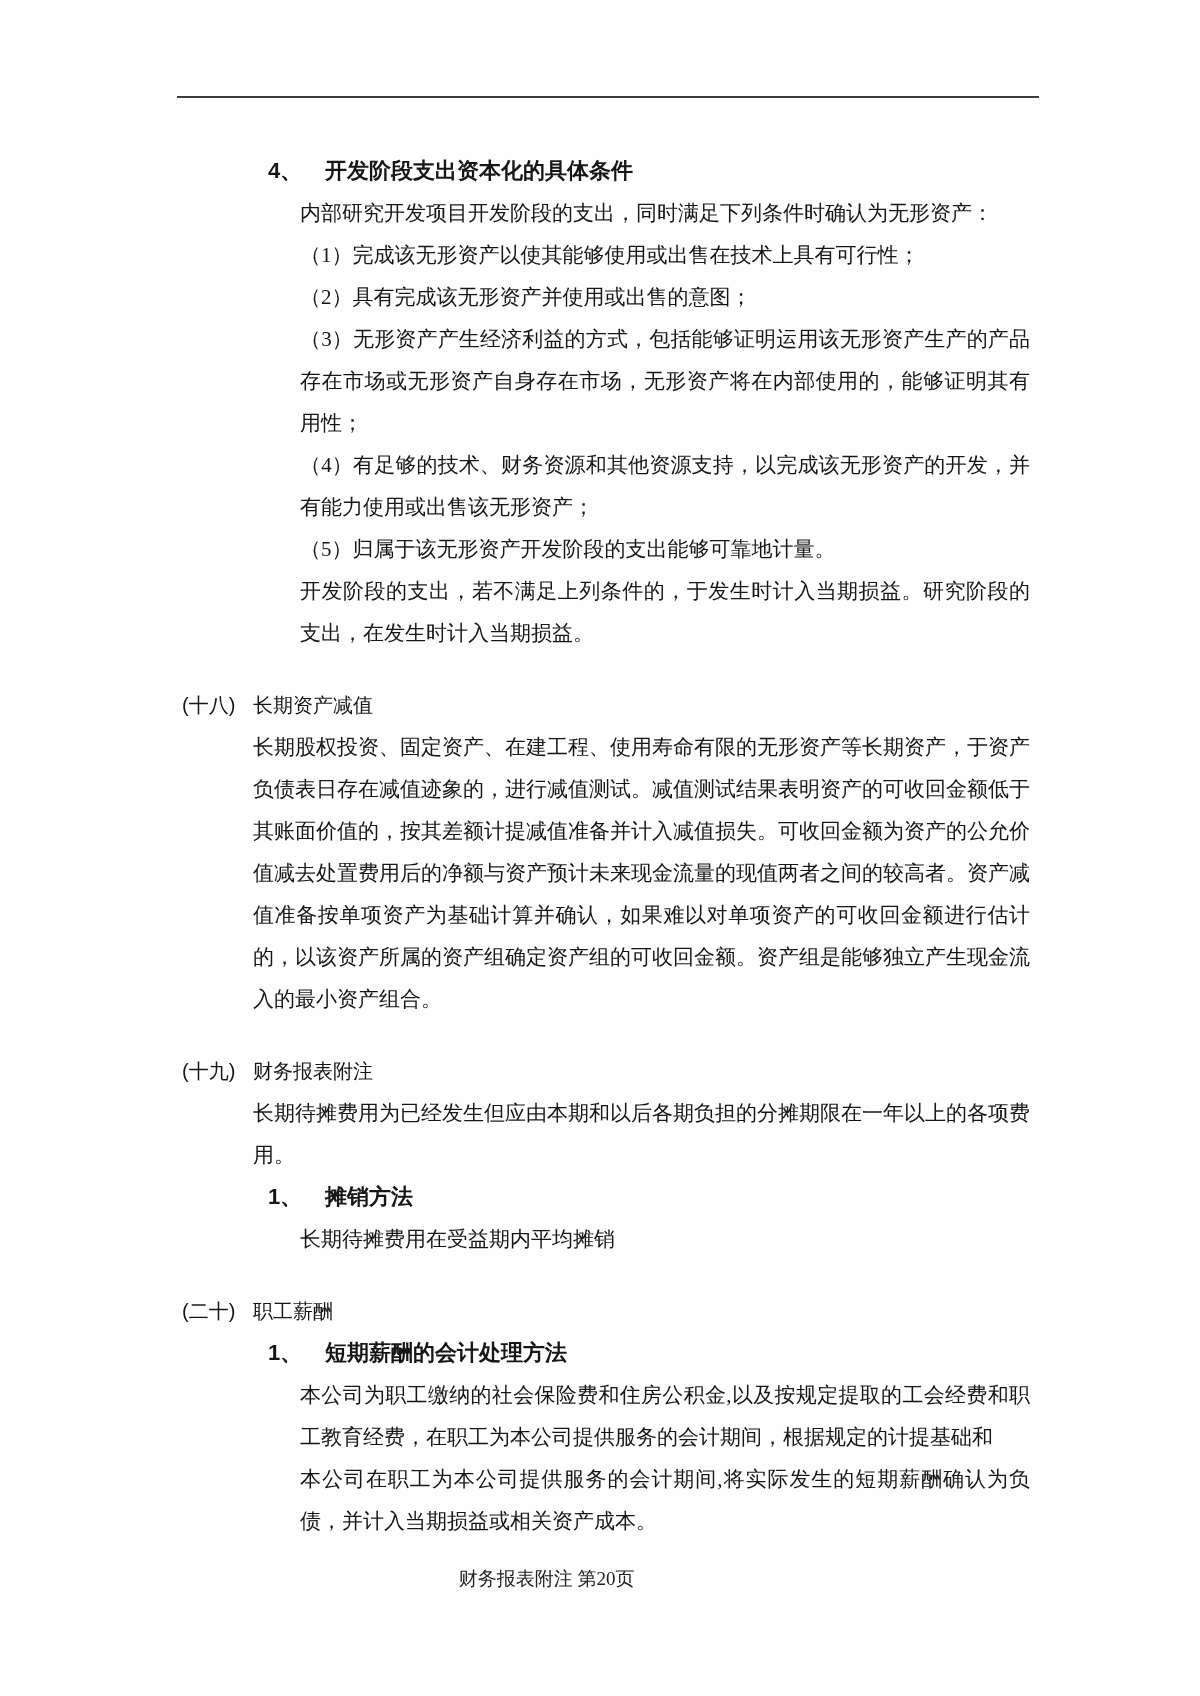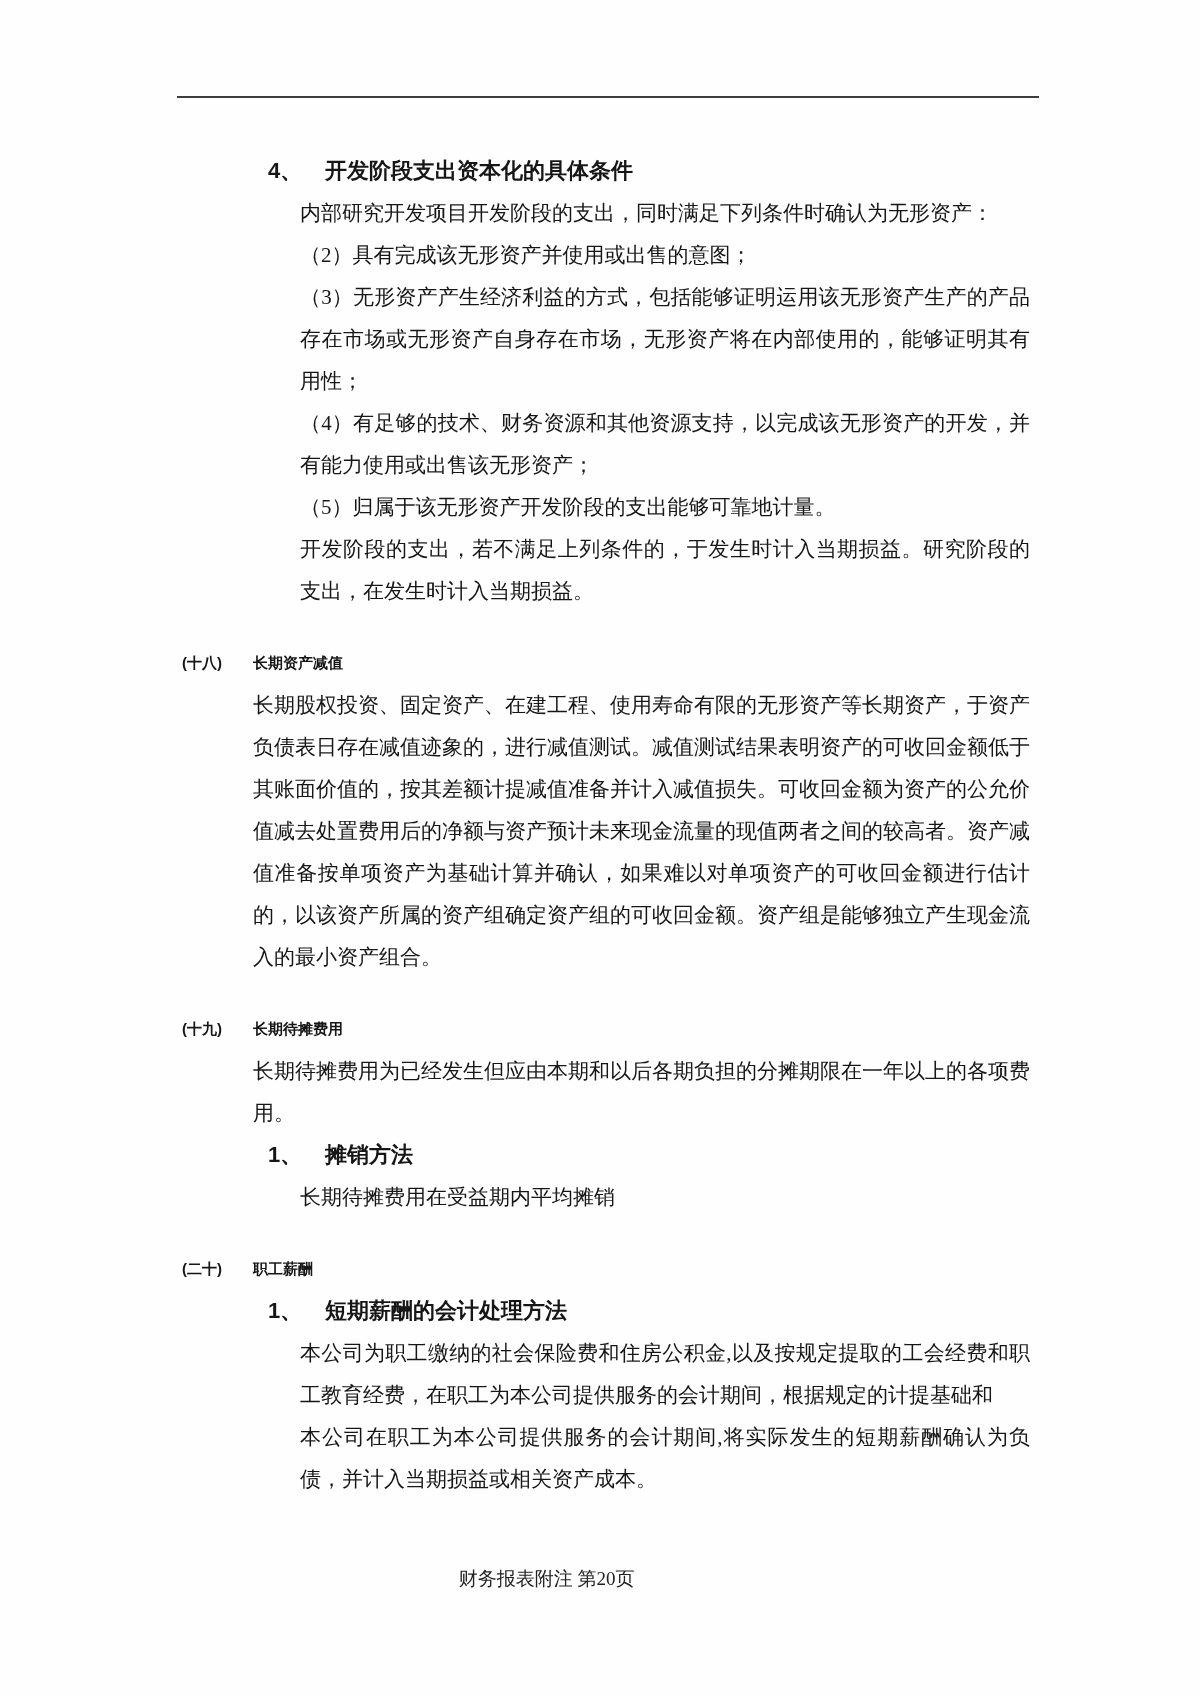--- a/index.html
+++ b/index.html
@@ -32,23 +32,23 @@
     font-size: 21px;
     line-height: 42px;
     text-align: justify;
   }
   .section { margin: 0 0 30px 0; }
   .section:last-child { margin-bottom: 0; }
 
   
   .sec-head {
     display: flex;
-    font-weight: bold;
+    font-weight: normal;
     font-family: "Liberation Sans", "DejaVu Sans", sans-serif;
-    font-size: 15px;
+    font-size: 20px;
     text-align: left;
   }
   .sec-label { flex: 0 0 71px; }
   .sec-title { flex: 1; }
 
   
   .sec-body {
     margin: 0 0 0 71px;
   }
 
@@ -90,39 +90,40 @@
   <div class="header-rule"></div>
 
   <div class="content">
 
     <section class="section">
       <div class="num-head">
         <span class="num-label">4、</span>
         <span class="num-title">开发阶段支出资本化的具体条件</span>
       </div>
       <p class="num-body">内部研究开发项目开发阶段的支出，同时满足下列条件时确认为无形资产：</p>
+      <p class="num-body">（1）完成该无形资产以使其能够使用或出售在技术上具有可行性；</p>
       <p class="num-body">（2）具有完成该无形资产并使用或出售的意图；</p>
       <p class="num-body">（3）无形资产产生经济利益的方式，包括能够证明运用该无形资产生产的产品存在市场或无形资产自身存在市场，无形资产将在内部使用的，能够证明其有用性；</p>
       <p class="num-body">（4）有足够的技术、财务资源和其他资源支持，以完成该无形资产的开发，并有能力使用或出售该无形资产；</p>
       <p class="num-body">（5）归属于该无形资产开发阶段的支出能够可靠地计量。</p>
       <p class="num-body">开发阶段的支出，若不满足上列条件的，于发生时计入当期损益。研究阶段的支出，在发生时计入当期损益。</p>
     </section>
 
     <section class="section">
       <div class="sec-head">
         <span class="sec-label">(十八)</span>
         <span class="sec-title">长期资产减值</span>
       </div>
       <p class="sec-body">长期股权投资、固定资产、在建工程、使用寿命有限的无形资产等长期资产，于资产负债表日存在减值迹象的，进行减值测试。减值测试结果表明资产的可收回金额低于其账面价值的，按其差额计提减值准备并计入减值损失。可收回金额为资产的公允价值减去处置费用后的净额与资产预计未来现金流量的现值两者之间的较高者。资产减值准备按单项资产为基础计算并确认，如果难以对单项资产的可收回金额进行估计的，以该资产所属的资产组确定资产组的可收回金额。资产组是能够独立产生现金流入的最小资产组合。</p>
     </section>
 
     <section class="section">
       <div class="sec-head">
         <span class="sec-label">(十九)</span>
-        <span class="sec-title">长期待摊费用</span>
+        <span class="sec-title">财务报表附注</span>
       </div>
       <p class="sec-body">长期待摊费用为已经发生但应由本期和以后各期负担的分摊期限在一年以上的各项费用。</p>
       <div class="num-head">
         <span class="num-label">1、</span>
         <span class="num-title">摊销方法</span>
       </div>
       <p class="num-body">长期待摊费用在受益期内平均摊销</p>
     </section>
 
     <section class="section">

